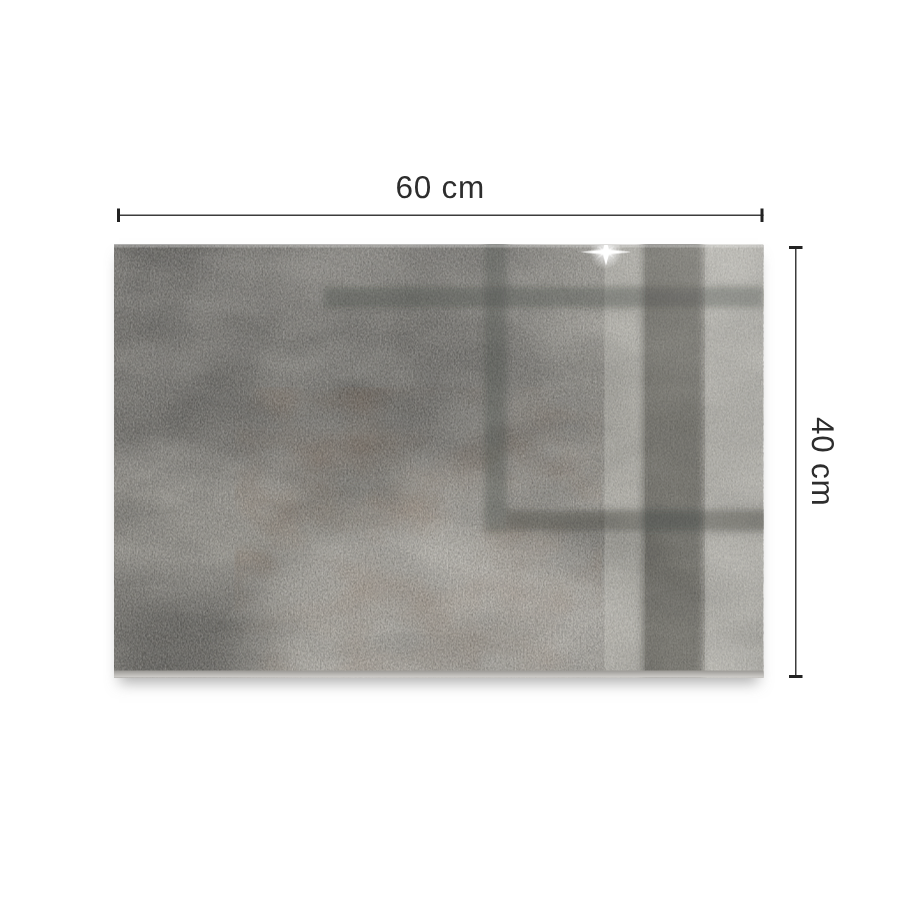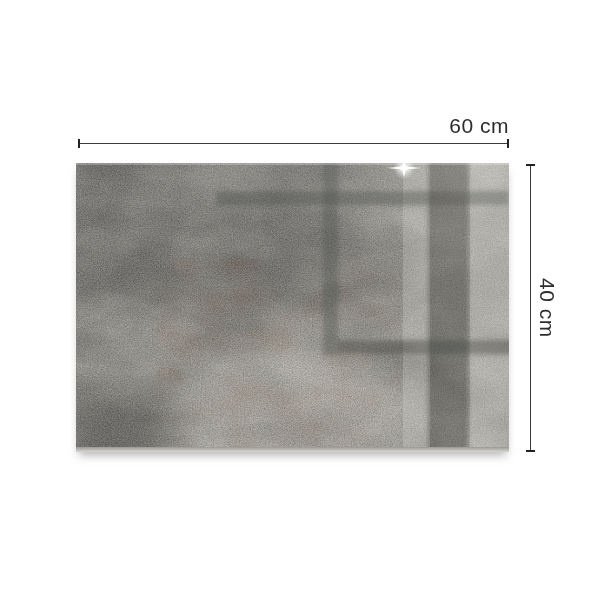--- a/index.html
+++ b/index.html
@@ -18,21 +18,21 @@
 
   
   .dim-h-line{
     position:absolute;left:78px;top:143px;width:431px;height:1px;background:#3c3c3c;
   }
   .tick-v{position:absolute;width:2px;height:9px;top:-4px;background:#222222;}
   .tick-v.left{left:0px;}
   .tick-v.right{right:0px;}
   .dim-h-label{
     position:absolute;left:78px;top:112px;width:431px;height:28px;
-    text-align:right;font-size:21px;font-weight:300;letter-spacing:0.5px;color:#2d2d2d;
+    text-align:center;font-size:21px;font-weight:300;letter-spacing:0.5px;color:#2d2d2d;
     line-height:28px;
   }
 
   
   .dim-v-line{
     position:absolute;left:530px;top:164px;width:1px;height:288px;background:#3c3c3c;
   }
   .tick-h{position:absolute;width:9px;height:2px;left:-4px;background:#222222;}
   .tick-h.top{top:0px;}
   .tick-h.bottom{bottom:0px;}

